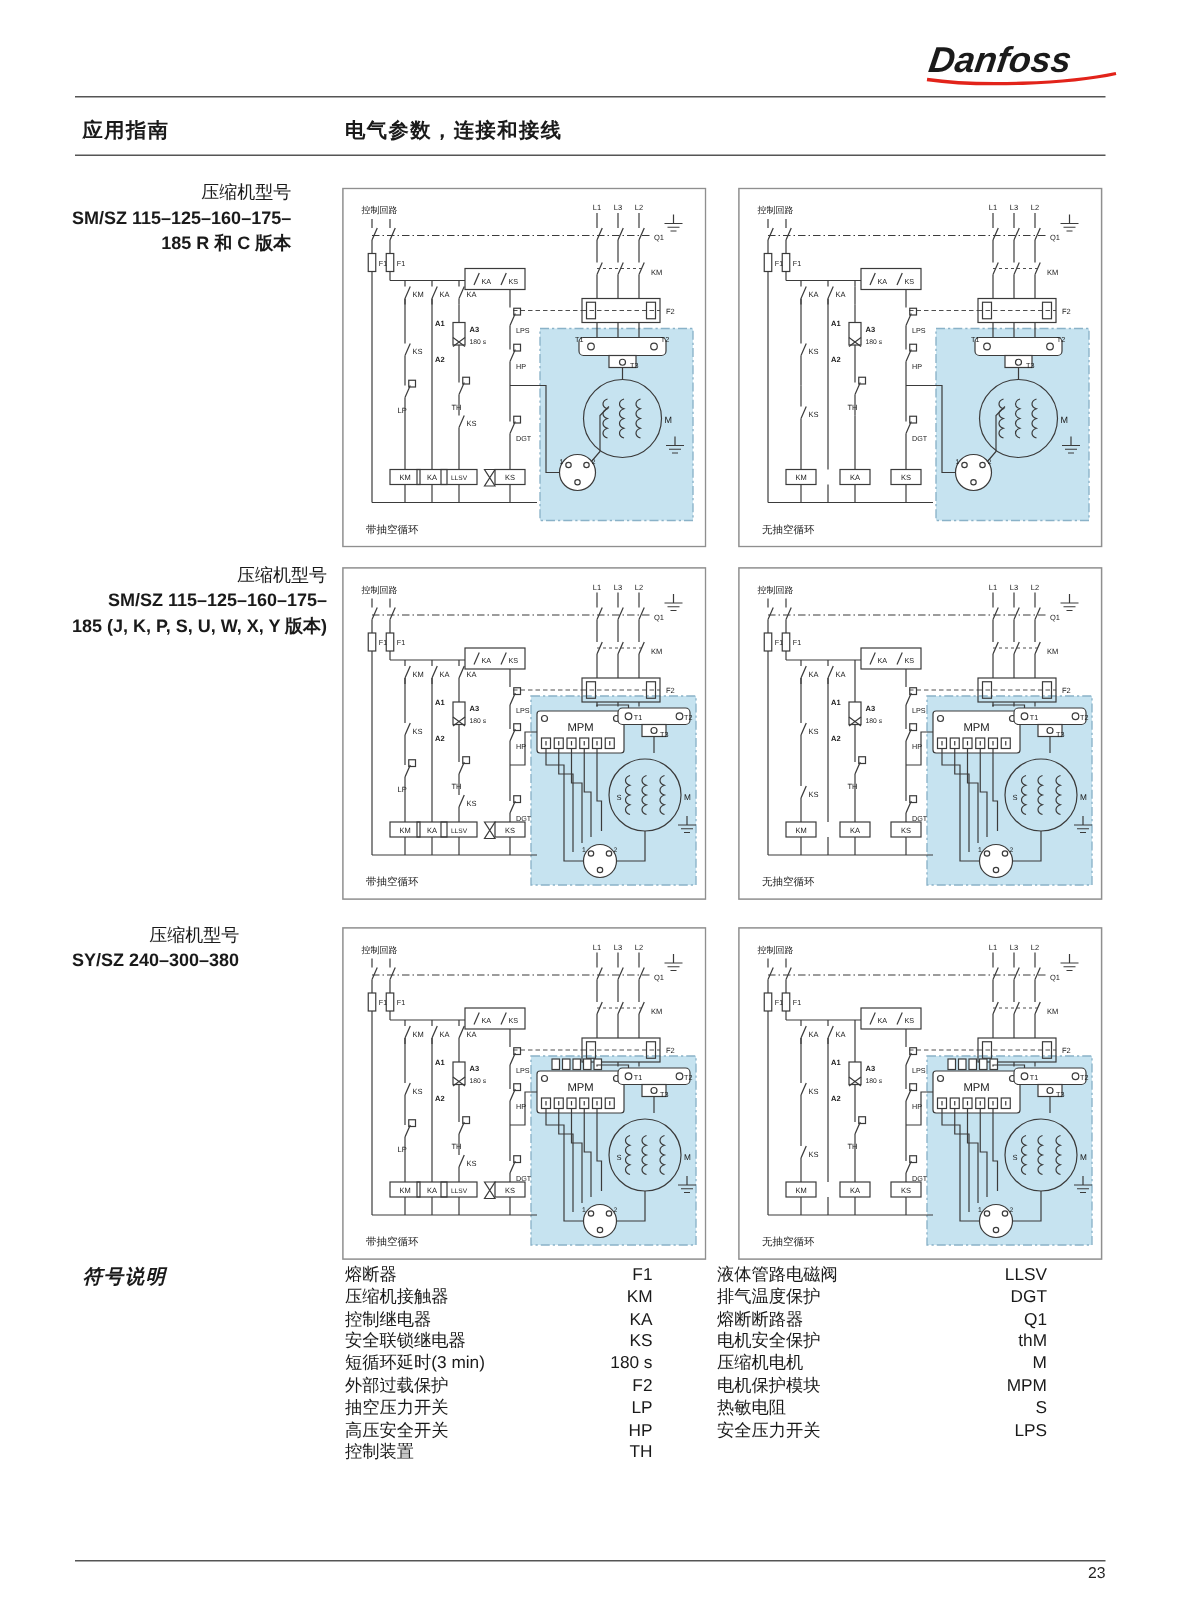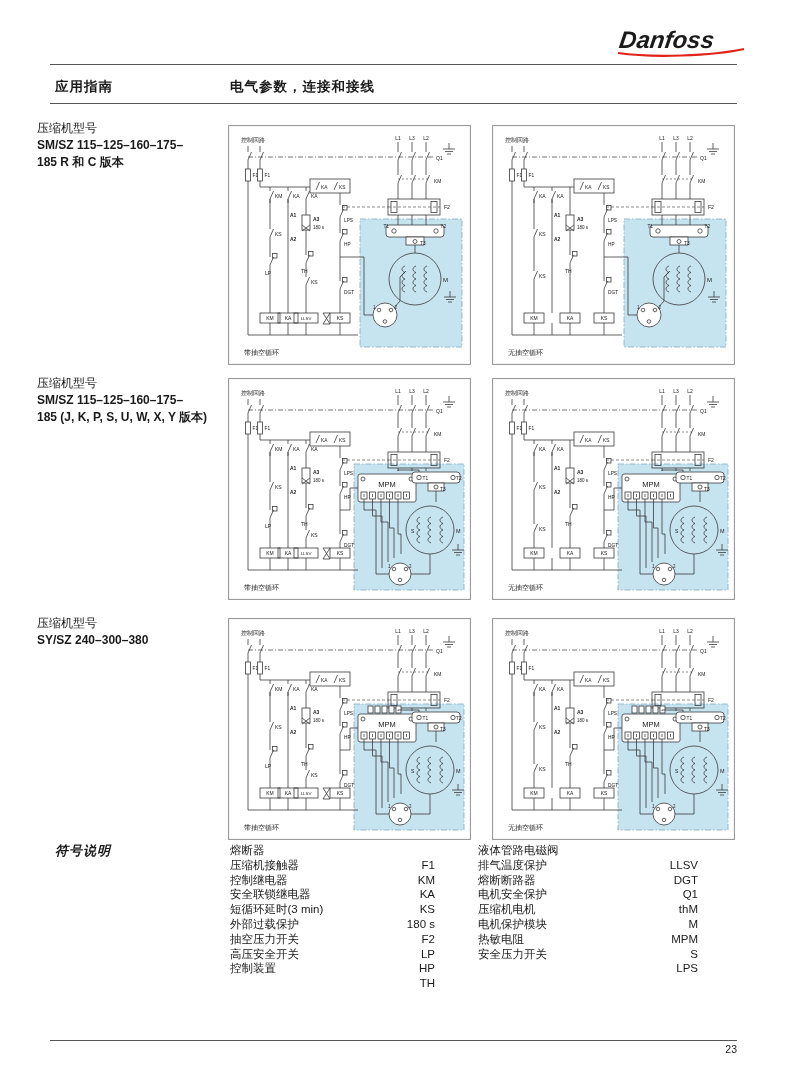--- a/index.html
+++ b/index.html
@@ -2,27 +2,27 @@
 <html><head>
 <meta charset="utf-8">
 <style>
   html,body{margin:0;padding:0;background:#e8e8e8;}
   .page{position:relative;width:790px;height:1072px;background:#ffffff;
         font-family:"Liberation Sans",sans-serif;color:#1a1a1a;overflow:hidden;}
   .abs{position:absolute;}
   .rule{position:absolute;background:#555;height:1.4px;}
   .hdr-left{position:absolute;left:55px;top:78px;font-size:13.5px;font-weight:bold;letter-spacing:1px;text-align:center;}
   .hdr-title{position:absolute;left:230px;top:78px;font-size:13.5px;font-weight:bold;letter-spacing:1px;text-align:right;}
-  .sec-label{position:absolute;left:37px;font-size:12px;line-height:17px;}
+  .sec-label{position:absolute;left:48px;font-size:12px;line-height:17px;text-align:right;}
   .sec-label .b{font-weight:bold;font-size:12px;}
   .dbox{position:absolute;}
   .dbox svg{display:block;}
   .legend-title{position:absolute;left:55px;top:842px;font-size:13px;font-weight:bold;letter-spacing:1px;font-style:italic;}
   .legend-col{position:absolute;top:843px;font-size:11.5px;}
-  .lrow{display:flex;justify-content:space-between;height:14.8px;line-height:14.8px;flex-direction:column;}
+  .lrow{display:flex;justify-content:space-between;height:14.8px;line-height:14.8px;}
   .lrow .sym{text-align:right;}
   .pageno{position:absolute;right:53px;top:1043px;font-size:10.5px;color:#222;}
   svg text{font-family:"Liberation Sans",sans-serif;fill:#1a1a1a;}
 </style>
 </head>
 <body>
 
 <div class="page">
 
   <div class="abs" style="left:612px;top:22px;width:140px;height:40px">

